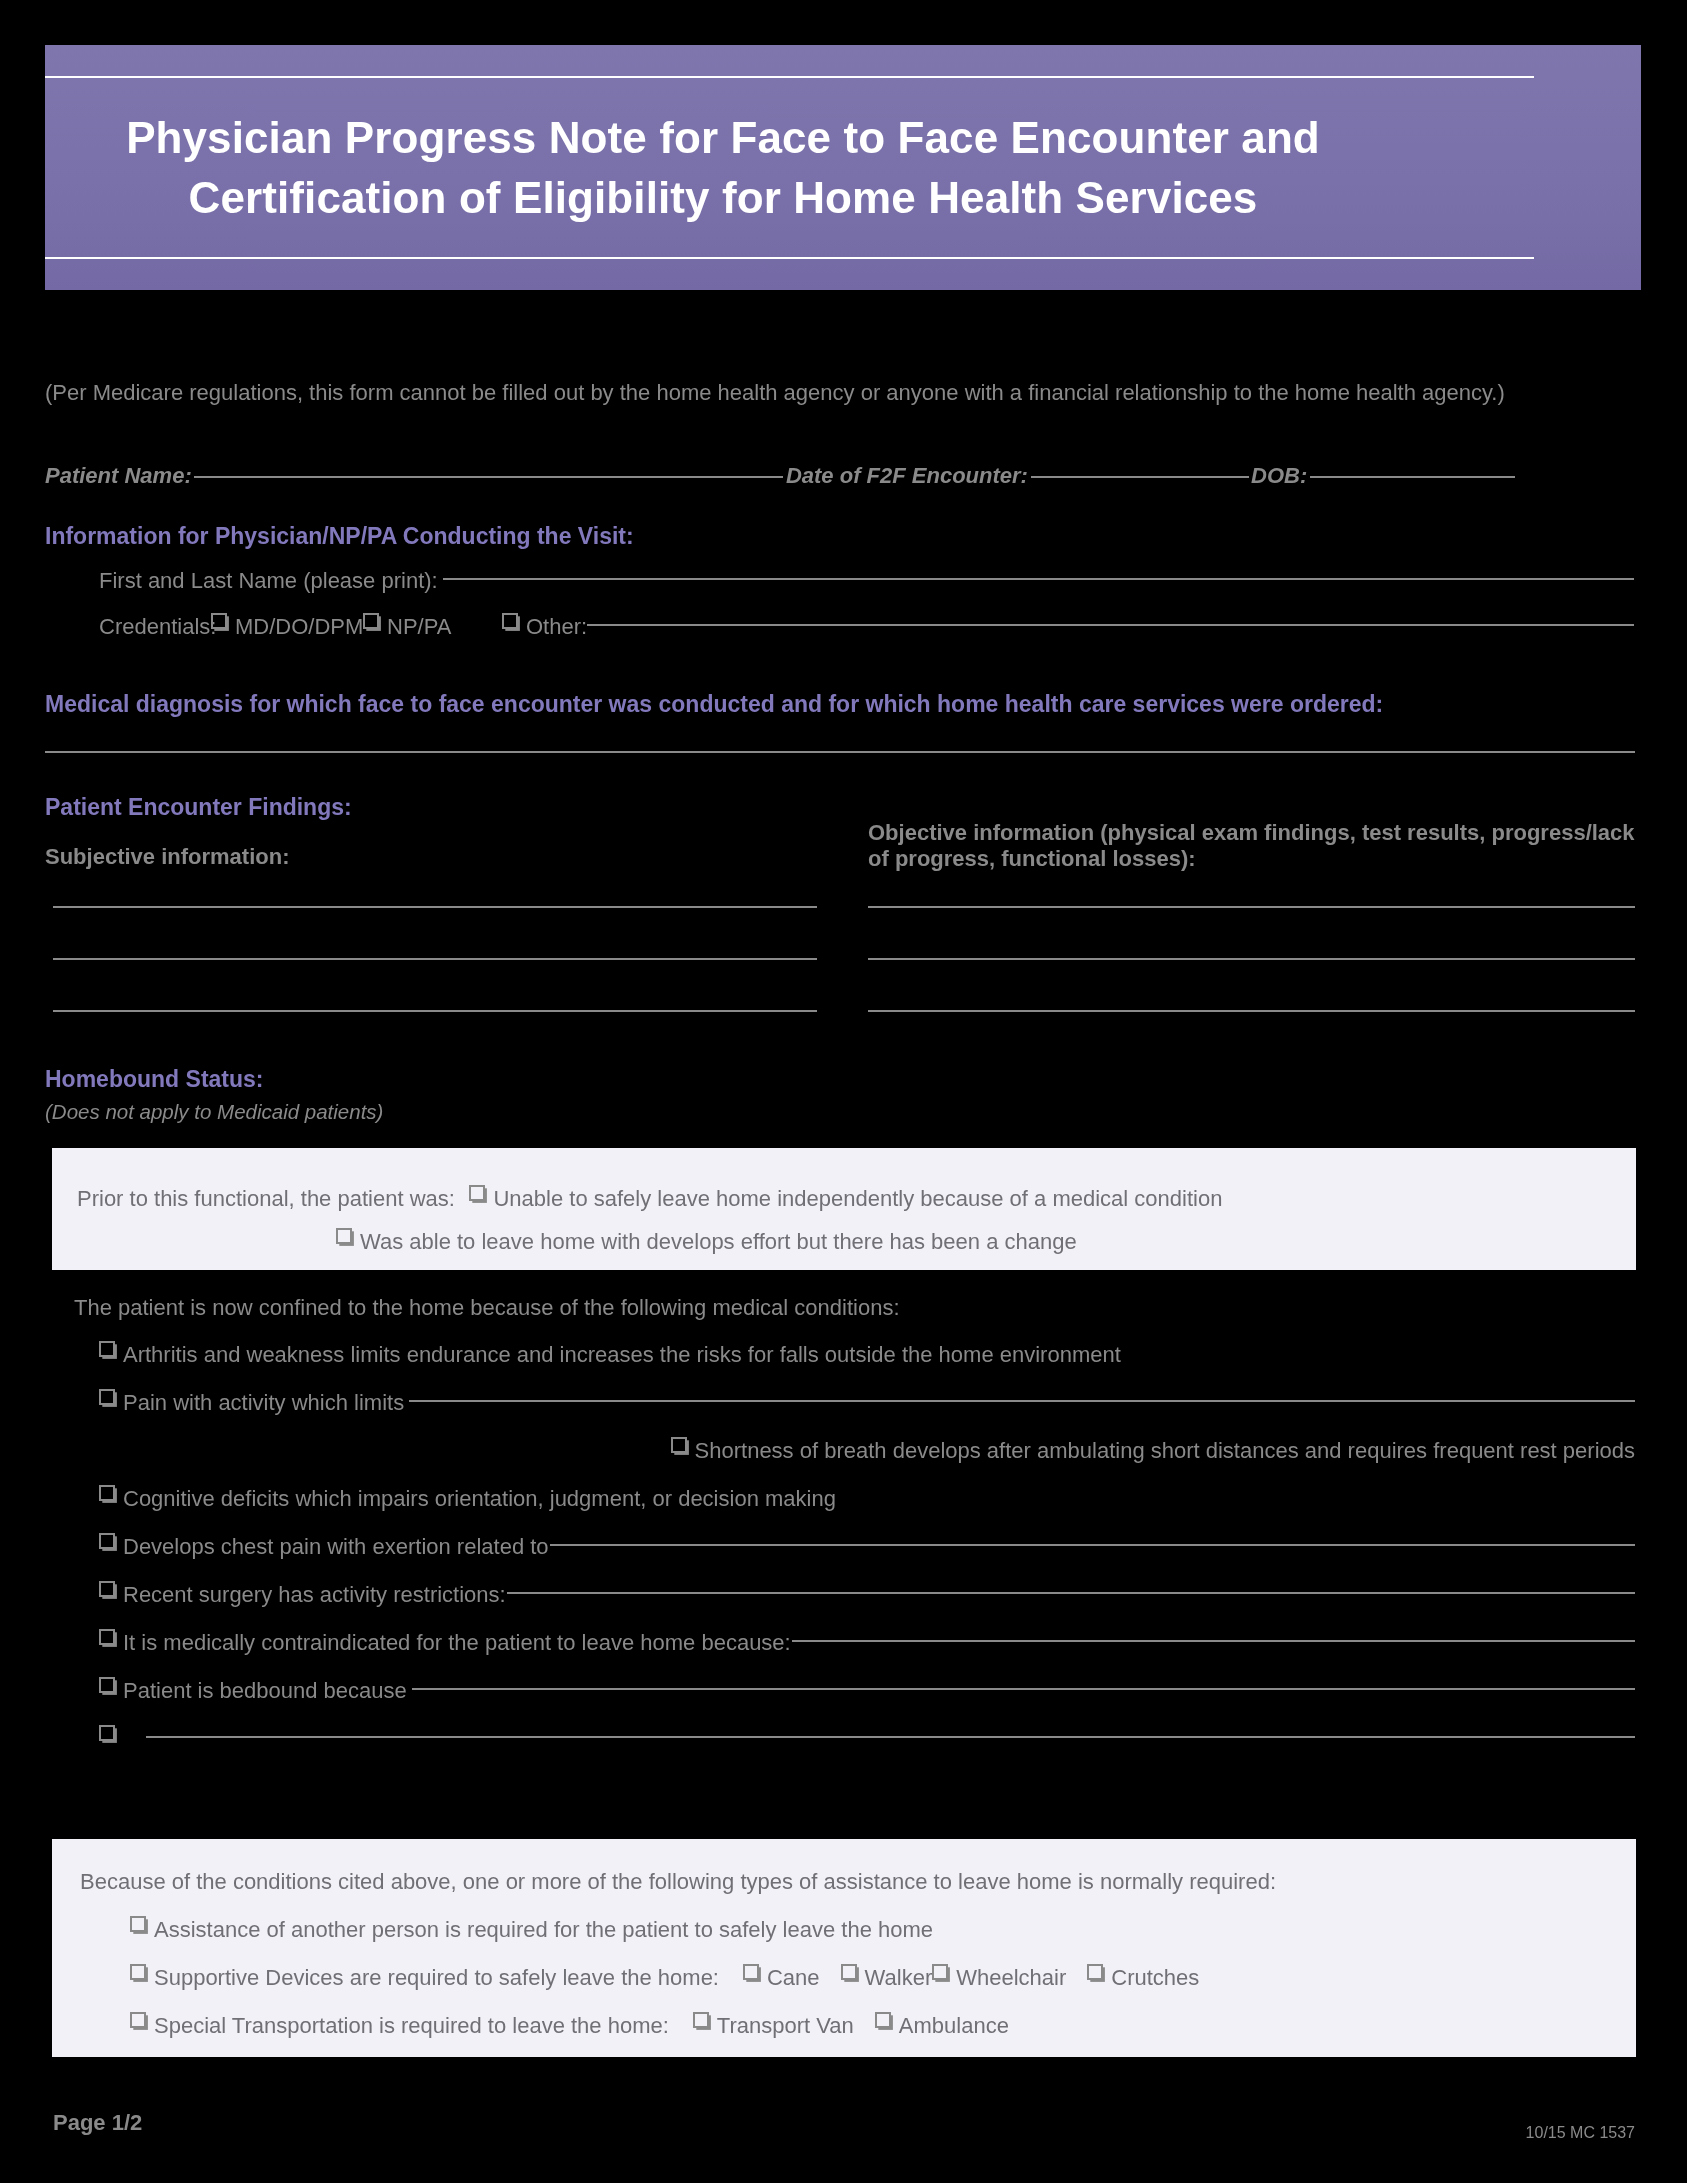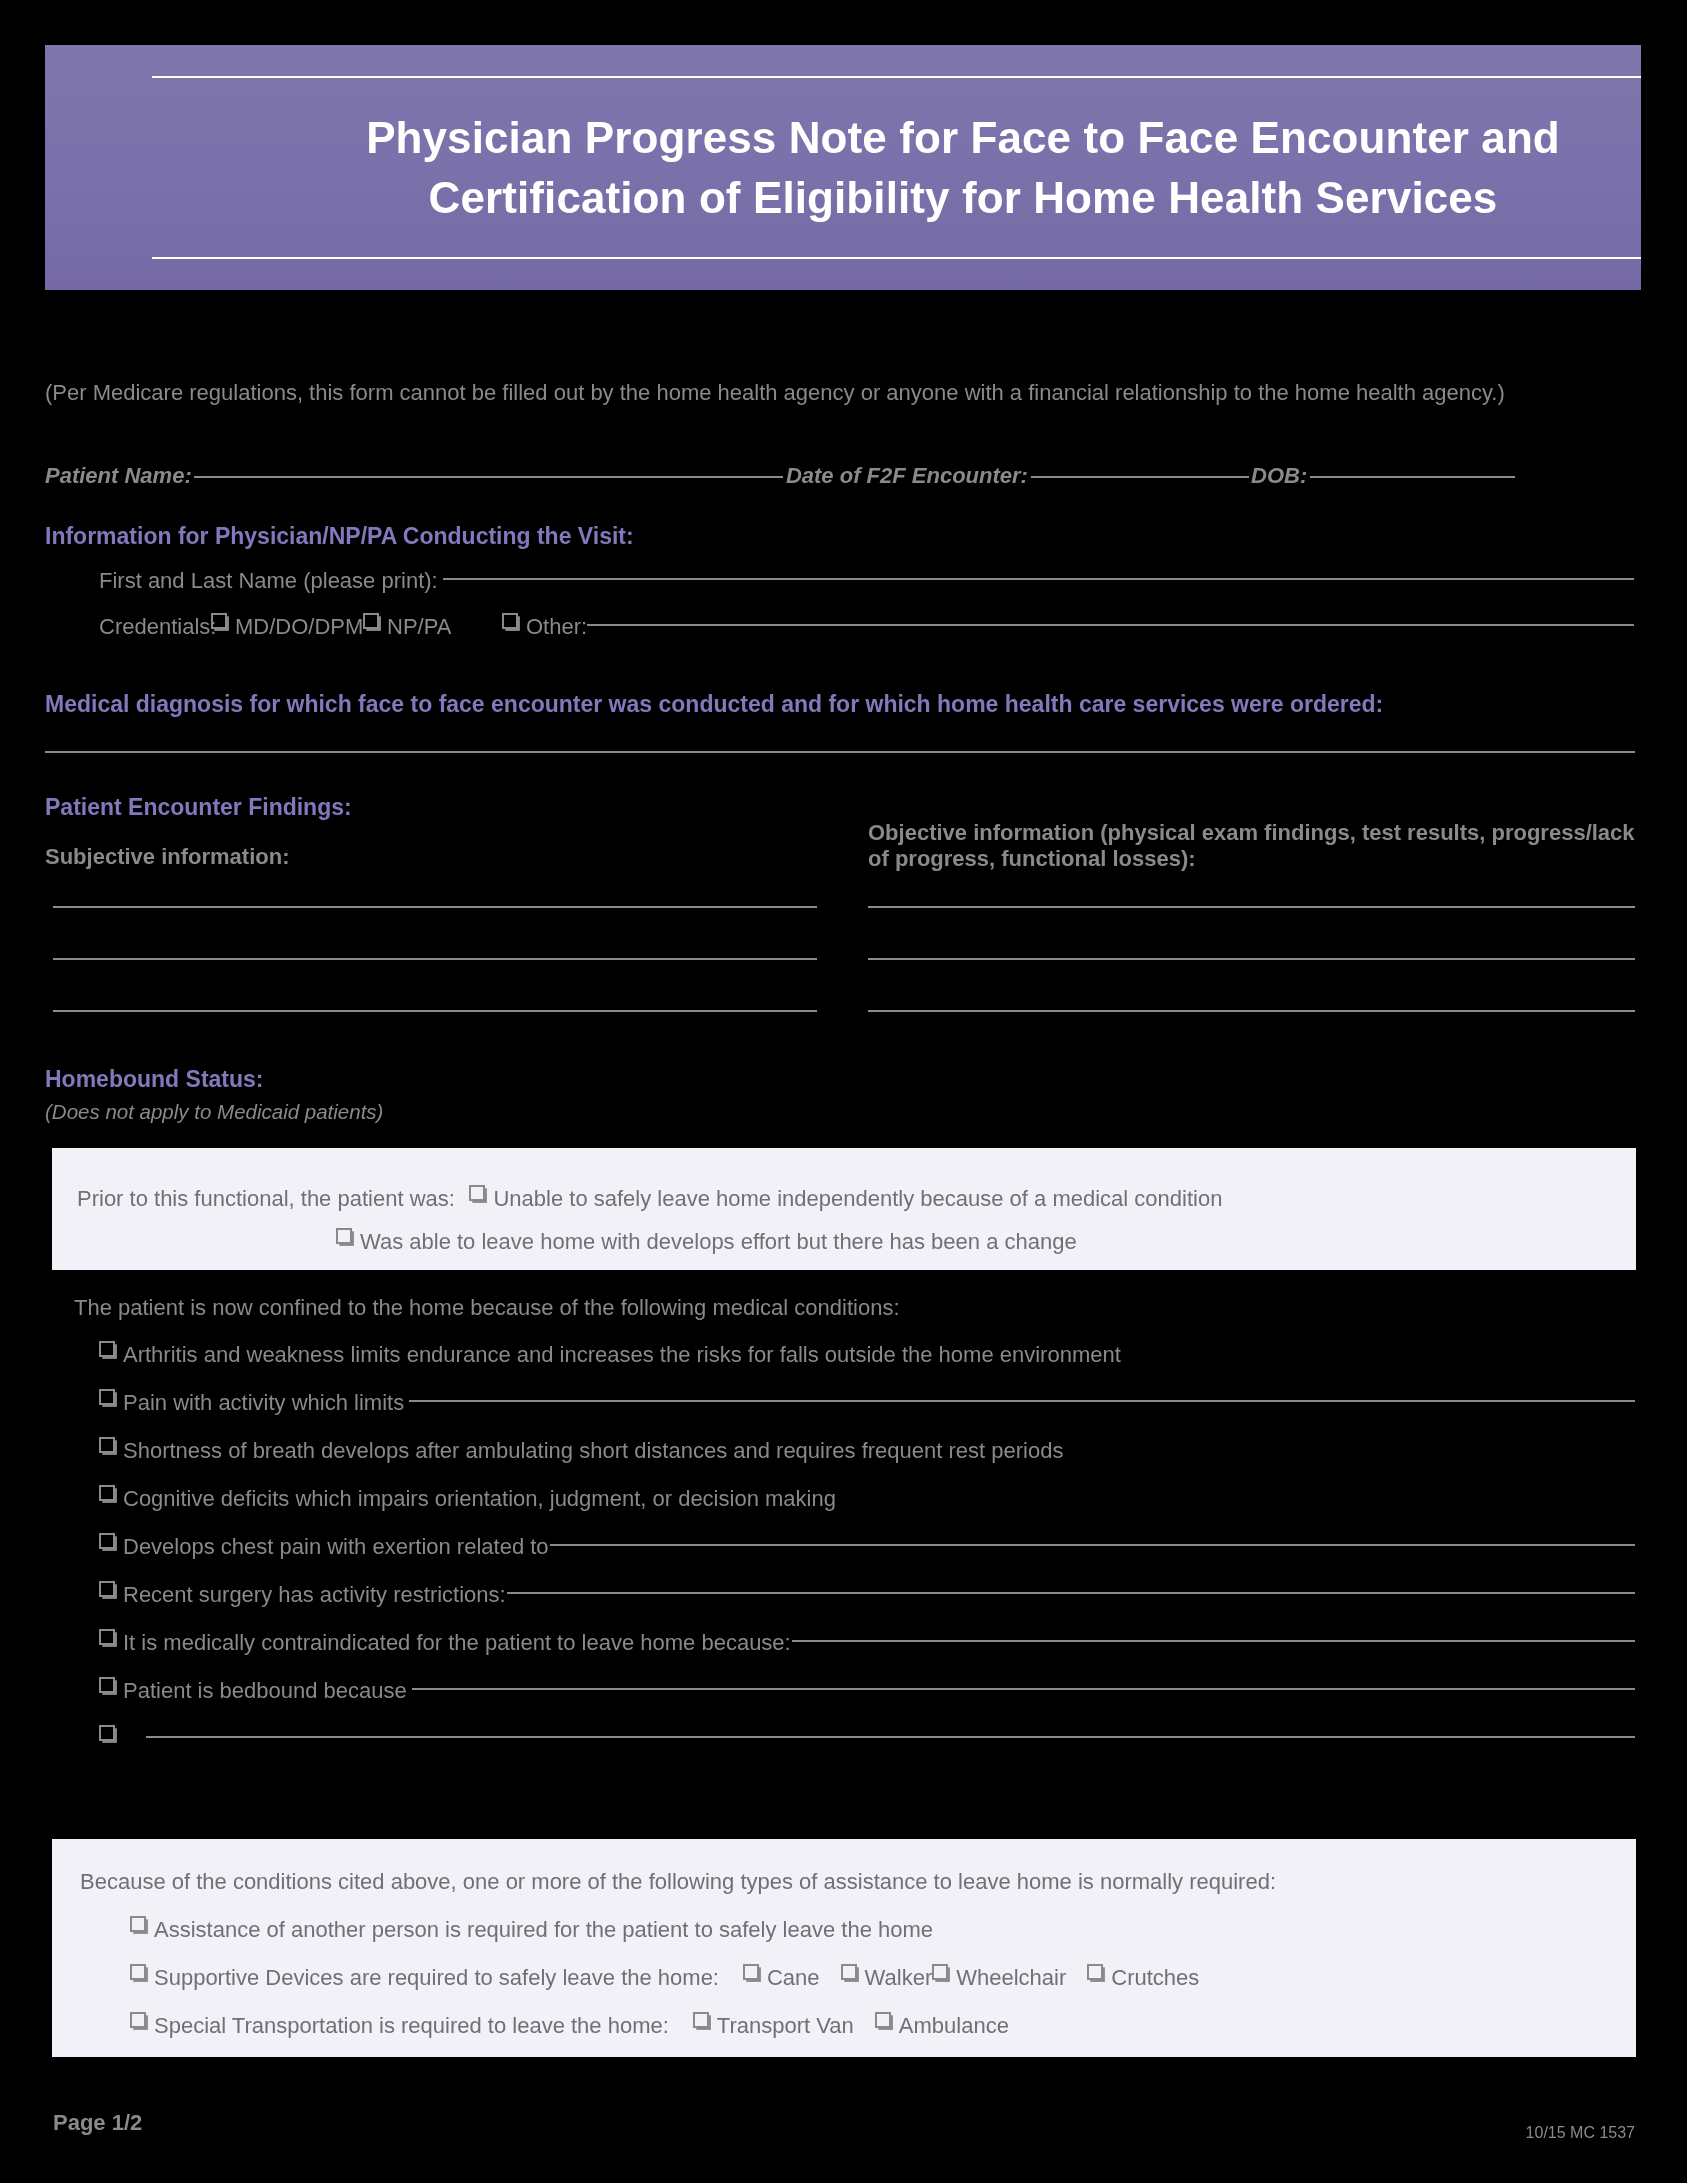--- a/index.html
+++ b/index.html
@@ -10,21 +10,21 @@
     -webkit-font-smoothing:antialiased;
     overflow:hidden;
   }
   .page{position:relative;width:1687px;height:2183px;}
 
   
   .header-band{
     position:absolute; left:45px; top:45px; width:1596px; height:245px;
     background:linear-gradient(180deg,#7f76ae 0%,#7a71aa 55%,#7469a4 100%);
     box-sizing:border-box;
-    display:flex; flex-direction:column; justify-content:center; align-items:flex-end;
+    display:flex; flex-direction:column; justify-content:center; align-items:flex-start;
   }
   .header-rule{ width:1489px; height:2.6px; background:#ffffff; }
   .header-rule.top{ margin-bottom:30px; }
   .header-rule.bottom{ margin-top:30px; }
   .header-title{
     color:#ffffff;
     font-size:44px;
     font-weight:bold;
     line-height:1.35;
     text-align:center;
@@ -160,21 +160,21 @@
       <span class="body-text">Arthritis and weakness limits endurance and increases the risks for falls outside the home environment</span>
     </div>
 
 
     <div class="row nowrap" style="height:48px;">
       <span class="cb"></span>
       <span class="body-text nowrap">Pain with activity which limits</span>
       <span class="blankline"></span>
     </div>
 
-    <div class="row nowrap" style="height:48px;">
+    <div class="row nowrap" style="height:48px;justify-content:flex-end;">
       <span class="cb"></span>
       <span class="body-text">Shortness of breath develops after ambulating short distances and requires frequent rest periods</span>
     </div>
 
     <div class="row nowrap" style="height:48px;">
       <span class="cb"></span>
       <span class="body-text">Cognitive deficits which impairs orientation, judgment, or decision making</span>
     </div>
 
     <div class="row nowrap" style="height:48px;">

